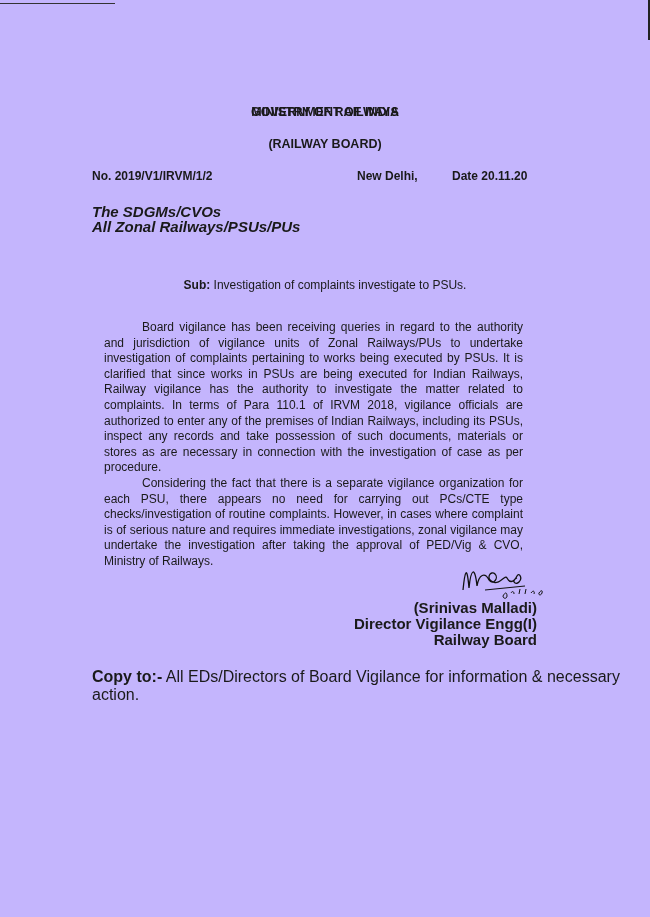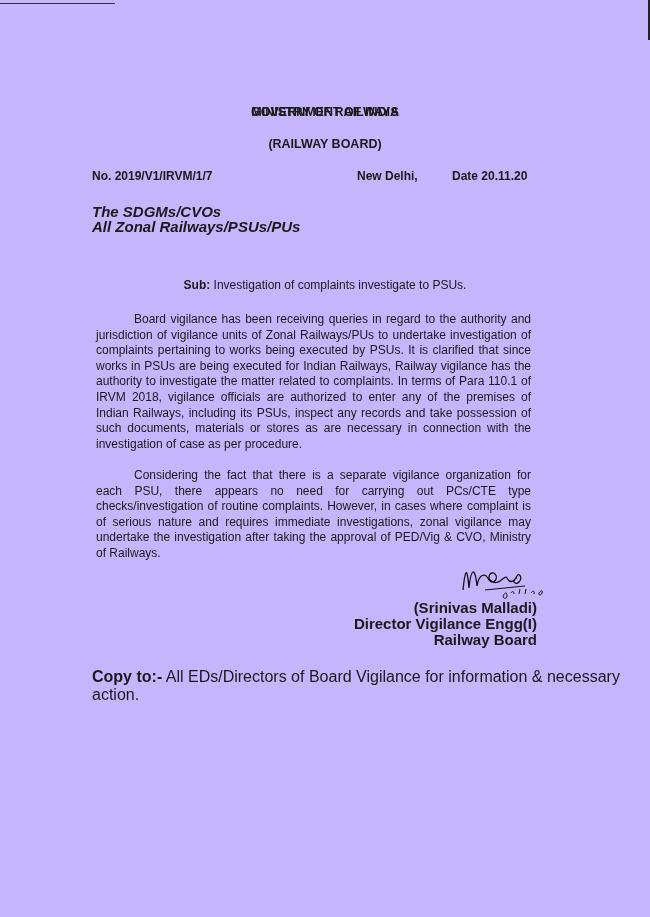--- a/index.html
+++ b/index.html
@@ -17,21 +17,21 @@
   .ref-row { position: absolute; top: 169px; left: 92px; width: 460px; font-weight: bold; font-size: 12px; }
   .ref-no { position: absolute; left: 0; }
   .ref-place { position: absolute; left: 265px; }
   .ref-date { position: absolute; left: 360px; }
   .addr { position: absolute; left: 92px; font-weight: bold; font-size: 15px; line-height: 16px; font-style: italic; }
   .addr1 { top: 204px; }
   .addr2 { top: 219px; text-align: center; }
   .subject { position: absolute; top: 278px; left: 0; width: 650px; text-align: center; font-size: 12px; }
   .subject b { font-weight: bold; }
   .para { position: absolute; left: 92px; width: 443px; font-size: 12px; line-height: 15.6px; text-align: justify; }
-  .para p { margin: 4px; text-indent: 38px; }
+  .para p { margin: 12px; text-indent: 38px; }
   .para1 { top: 308px; }
   .para2 { top: 464px; }
   .signature { position: absolute; left: 455px; top: 560px; width: 110px; height: 40px; }
   .sig-block { position: absolute; right: 113px; text-align: right; font-weight: bold; font-size: 15px; line-height: 16px; }
   .sig1 { top: 600px; }
   .sig2 { top: 616px; }
   .sig3 { top: 632px; }
   .copy { position: absolute; top: 668px; left: 92px; font-size: 16px; }
   .copy b { font-weight: bold; }
 </style>
@@ -40,21 +40,21 @@
 
 <div class="page">
   <div class="scan-mark-top"></div>
   <div class="scan-mark-right"></div>
 
   <div class="header h1">GOVERNMENT OF INDIA</div>
   <div class="header h2">MINISTRY OF RAILWAYS</div>
   <div class="header h3">(RAILWAY BOARD)</div>
 
   <div class="ref-row">
-    <span class="ref-no">No. 2019/V1/IRVM/1/7</span>
+    <span class="ref-no">No. 2019/V1/IRVM/1/2</span>
     <span class="ref-place">New Delhi,</span>
     <span class="ref-date">Date 20.11.20</span>
   </div>
 
   <div class="addr addr1">The SDGMs/CVOs</div>
   <div class="addr addr2">All Zonal Railways/PSUs/PUs</div>
 
   <div class="subject">
     <b>Sub:</b><span> Investigation of complaints investigate to PSUs.</span>
   </div>

